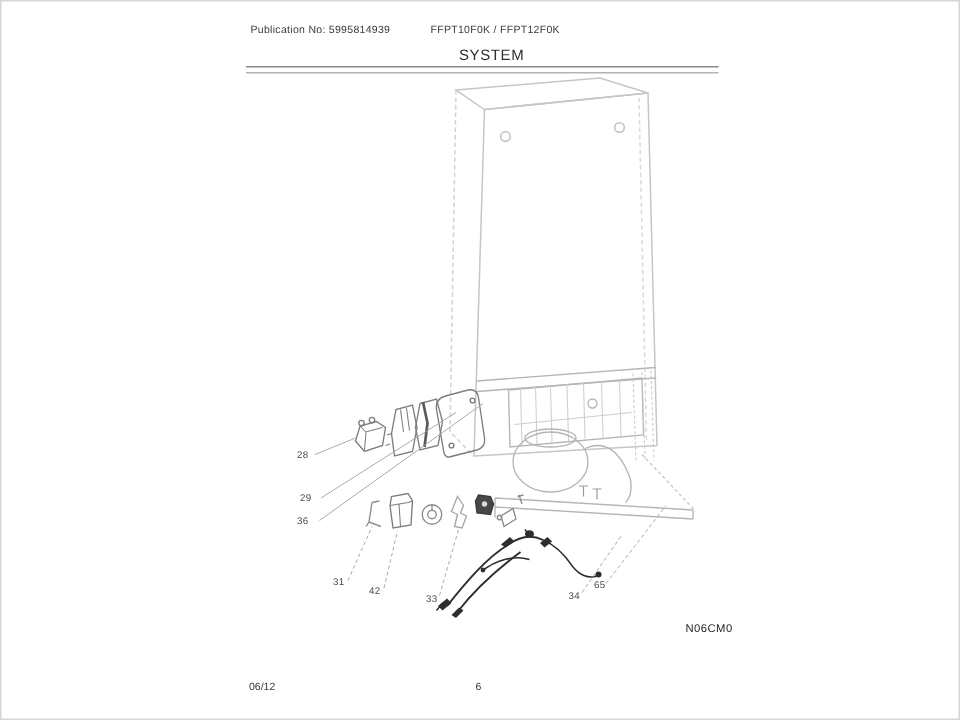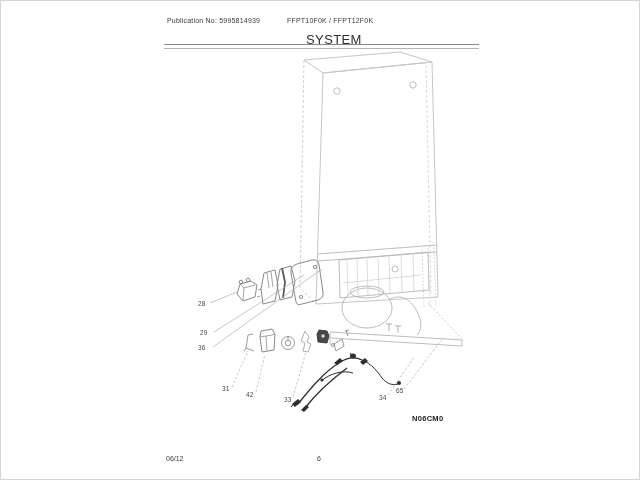--- a/index.html
+++ b/index.html
@@ -3,27 +3,27 @@
 <meta charset="utf-8">
 <style>
   html,body{margin:0;padding:0;background:#fff;}
   #page{
     position:relative;width:640px;height:480px;background:#ffffff;
     font-family:"Liberation Sans", sans-serif;color:#2e2e2e;overflow:hidden;
     box-sizing:border-box;border:1px solid #d6d6d6;
   }
   .txt{position:absolute;white-space:nowrap;}
   .hdr{font-size:7px;color:#3a3a3a;letter-spacing:.2px;}
-  .title{font-size:13px;color:#2f2f2f;letter-spacing:.4px;}
+  .title{font-size:10px;color:#2f2f2f;letter-spacing:.4px;}
   .rule{
     position:absolute;left:163px;top:43px;width:315px;height:3px;
     border-top:1px solid #8a8a8a;border-bottom:1px solid #b3b3b3;
   }
   .callout{position:absolute;font-size:6.5px;color:#4a4a4a;letter-spacing:.2px;}
-  .figcode{position:absolute;font-size:7.5px;font-weight:bold;color:#1d1d1d;letter-spacing:.3px;}
+  .figcode{position:absolute;font-size:7.5px;font-weight:normal;color:#1d1d1d;letter-spacing:.3px;margin-left:45px;}
   .ftr{font-size:7px;color:#3a3a3a;}
   svg{position:absolute;left:0;top:0;}
 </style>
 </head>
 <body>
 
 <div id="page">
 
   <span class="txt hdr" style="left:166px;top:16px;">Publication No: 5995814939</span>
   <span class="txt hdr" style="left:286px;top:16px;">FFPT10F0K / FFPT12F0K</span>

